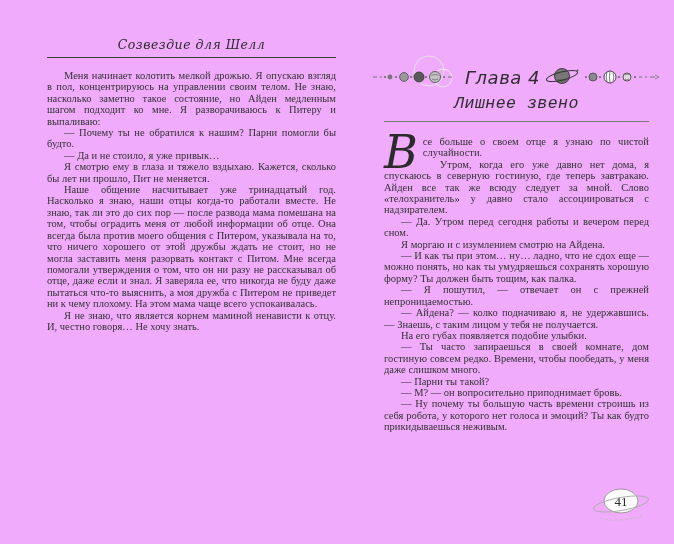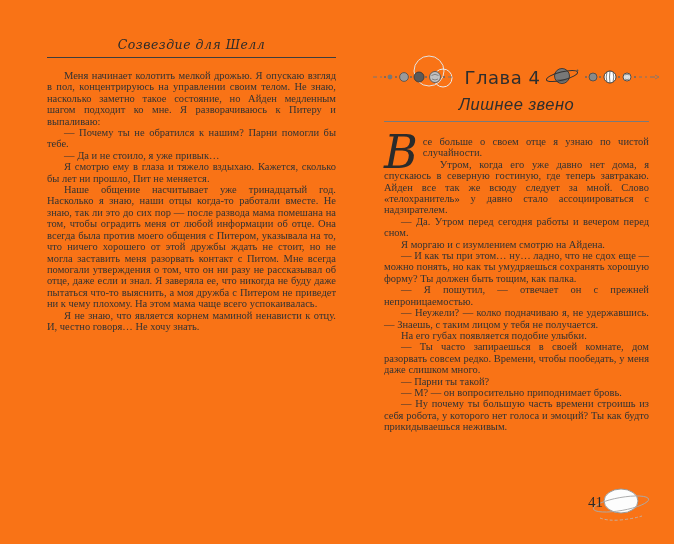--- a/index.html
+++ b/index.html
@@ -1,20 +1,20 @@
 <!DOCTYPE html>
 <html lang="ru"><head>
 <meta charset="utf-8">
 <style>
   html, body { margin: 0; padding: 0; }
   #canvas {
     position: relative;
     width: 674px;
     height: 544px;
-    background: #f97316;
+    background: #f0abfc;
     overflow: hidden;
     font-family: "Liberation Serif", serif;
     color: #333;
   }
   
   .left-page { position: absolute; left: 47px; top: 38px; width: 289px; }
   .running-title {
     text-align: center;
     font-family: "DejaVu Serif", serif;
     font-style: italic;
@@ -32,28 +32,29 @@
   .ornament-row {
     display: flex;
     align-items: center;
     justify-content: center;
     gap: 4px;
     height: 30px;
   }
   .ornament-row svg { overflow: visible; display: block; }
   .chapter-label {
     font-family: "DejaVu Sans", sans-serif;
+    font-style: italic;
     font-size: 18px;
     color: #2e2e2e;
     white-space: nowrap;
     letter-spacing: 0.5px;
   }
   .chapter-subtitle {
     text-align: center;
-    font-family: Liberation Sans, sans-serif;
+    font-family: Liberation Mono, monospace;
     font-style: italic;
     font-size: 16.5px;
     line-height: 20px;
     color: #2e2e2e;
     margin-top: 2px;
     letter-spacing: 0.5px;
   }
   .subtitle-rule { border: none; border-top: 1.2px solid #7a7a7a; margin: 7px 0 0 0; }
   .right-body { margin-top: 14px; }
   .dropcap {
@@ -67,35 +68,36 @@
   }
   .no-indent { text-indent: 0 !important; }
 
   
   .page-badge { position: absolute; left: 588px; top: 483px; width: 66px; height: 46px; }
   .page-badge svg { position: absolute; left: 0; top: 0; }
   .page-number {
     position: absolute;
     left: 0; top: 11px;
     width: 66px;
-    font-size: 15px;
+    text-align: center;
+    font-size: 13px;
     color: #2b2b2b;
   }
 </style>
 </head>
 <body>
 
 <div id="canvas">
 
   <div class="left-page">
     <div class="running-title">Созвездие для Шелл</div>
     <hr class="header-rule">
     <div class="page-body">
       <p>Меня начинает колотить мелкой дрожью. Я опускаю взгляд в пол, концентрируюсь на управлении своим телом. Не знаю, насколько заметно такое состояние, но Айден медленным шагом подходит ко мне. Я разворачиваюсь к Питеру и выпаливаю:</p>
-      <p>— Почему ты не обратился к нашим? Парни помогли бы тебе.</p>
+      <p>— Почему ты не обратился к нашим? Парни помогли бы будто.</p>
       <p>— Да и не стоило, я уже привык…</p>
       <p>Я смотрю ему в глаза и тяжело вздыхаю. Кажется, сколько бы лет ни прошло, Пит не меняется.</p>
       <p>Наше общение насчитывает уже тринадцатый год. Насколько я знаю, наши отцы когда-то работали вместе. Не знаю, так ли это до сих пор — после развода мама помешана на том, чтобы оградить меня от любой информации об отце. Она всегда была против моего общения с Питером, указывала на то, что ничего хорошего от этой дружбы ждать не стоит, но не могла заставить меня разорвать контакт с Питом. Мне всегда помогали утверждения о том, что он ни разу не рассказывал об отце, даже если и знал. Я заверяла ее, что никогда не буду даже пытаться что-то выяснить, а моя дружба с Питером не приведет ни к чему плохому. На этом мама чаще всего успокаивалась.</p>
       <p>Я не знаю, что является корнем маминой ненависти к отцу. И, честно говоря… Не хочу знать.</p>
     </div>
   </div>
 
   <div class="right-page">
 
     <div class="ornament-row">
@@ -147,23 +149,23 @@
     <div class="page-body right-body">
       <p class="no-indent">
         <span class="dropcap">В</span>
         <span>се больше о своем отце я узнаю по чистой случайности.</span>
       </p>
       <p>Утром, когда его уже давно нет дома, я спускаюсь в северную гостиную, где теперь завтракаю. Айден все так же всюду следует за мной. Слово «телохранитель» у давно стало ассоциироваться с надзирателем.</p>
       <p>— Да. Утром перед сегодня работы и вечером перед сном.</p>
       <p>Я моргаю и с изумлением смотрю на Айдена.</p>
       <p>— И как ты при этом… ну… ладно, что не сдох еще — можно понять, но как ты умудряешься сохранять хорошую форму? Ты должен быть тощим, как палка.</p>
       <p>— Я пошутил, — отвечает он с прежней непроницаемостью.</p>
-      <p>— Неужели? — колко подначиваю я, не удержавшись. — Знаешь, с таким лицом у тебя не получается.</p>
+      <p>— Айдена? — колко подначиваю я, не удержавшись. — Знаешь, с таким лицом у тебя не получается.</p>
       <p>На его губах появляется подобие улыбки.</p>
-      <p>— Ты часто запираешься в своей комнате, дом разорвать совсем редко. Времени, чтобы пообедать, у меня даже слишком много.</p>
+      <p>— Ты часто запираешься в своей комнате, дом гостиную совсем редко. Времени, чтобы пообедать, у меня даже слишком много.</p>
       <p>— Парни ты такой?</p>
       <p>— М? — он вопросительно приподнимает бровь.</p>
       <p>— Ну почему ты большую часть времени строишь из себя робота, у которого нет голоса и эмоций? Ты как будто прикидываешься неживым.</p>
     </div>
   </div>
 
   <div class="page-badge">
     <svg width="66" height="46" viewBox="0 0 66 46">
       <ellipse cx="33" cy="18" rx="17" ry="12" fill="#fdfdfd" stroke="#999" stroke-width="1"></ellipse>
       <ellipse cx="33" cy="21" rx="28" ry="6.5" fill="none" stroke="#aaa" stroke-width="0.9" transform="rotate(-10 33 21)"></ellipse>

